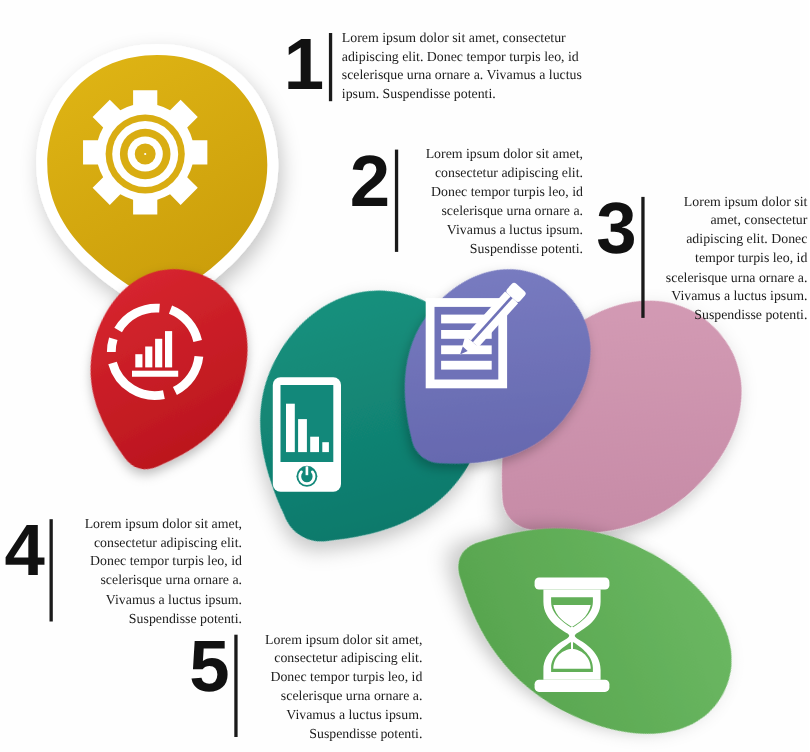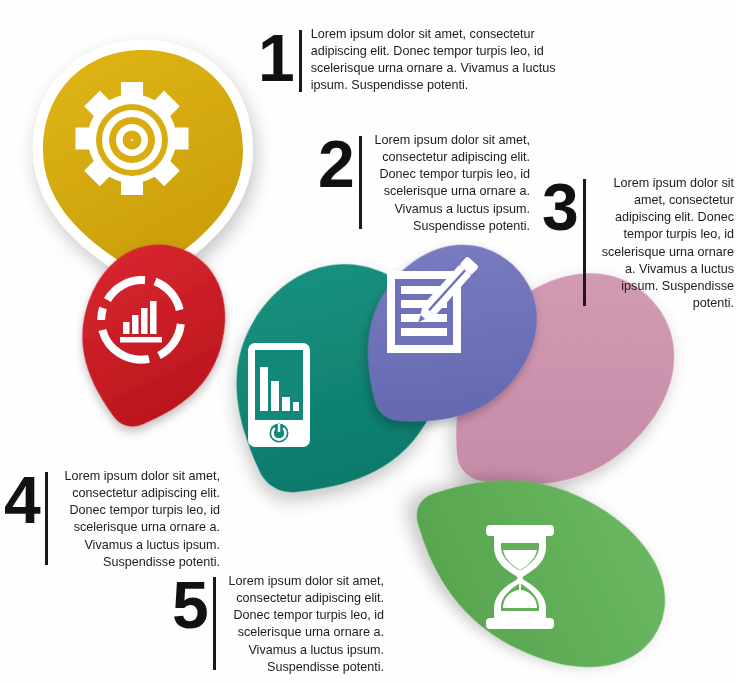--- a/index.html
+++ b/index.html
@@ -43,21 +43,21 @@
   }
   .blk-rule {
     flex: 0 0 auto;
     width: 3px;
     align-self: stretch;
     background: #1a1a1a;
     margin: 4px 9px 6px 6px;
     min-height: 62px;
   }
   .blk-text {
-    font-family: Liberation Sans, sans-serif;
+    font-family: Liberation Serif, serif;
     font-size: 12.6px;
     line-height: 1.36;
     color: #1c1c1c;
     flex: 1 1 auto;
   }
   .align-right .blk-text { text-align: right; }
   .align-left  .blk-text { text-align: left; }
 
   
   #block1 { left: 258px; top: 26px;  width: 300px; }

